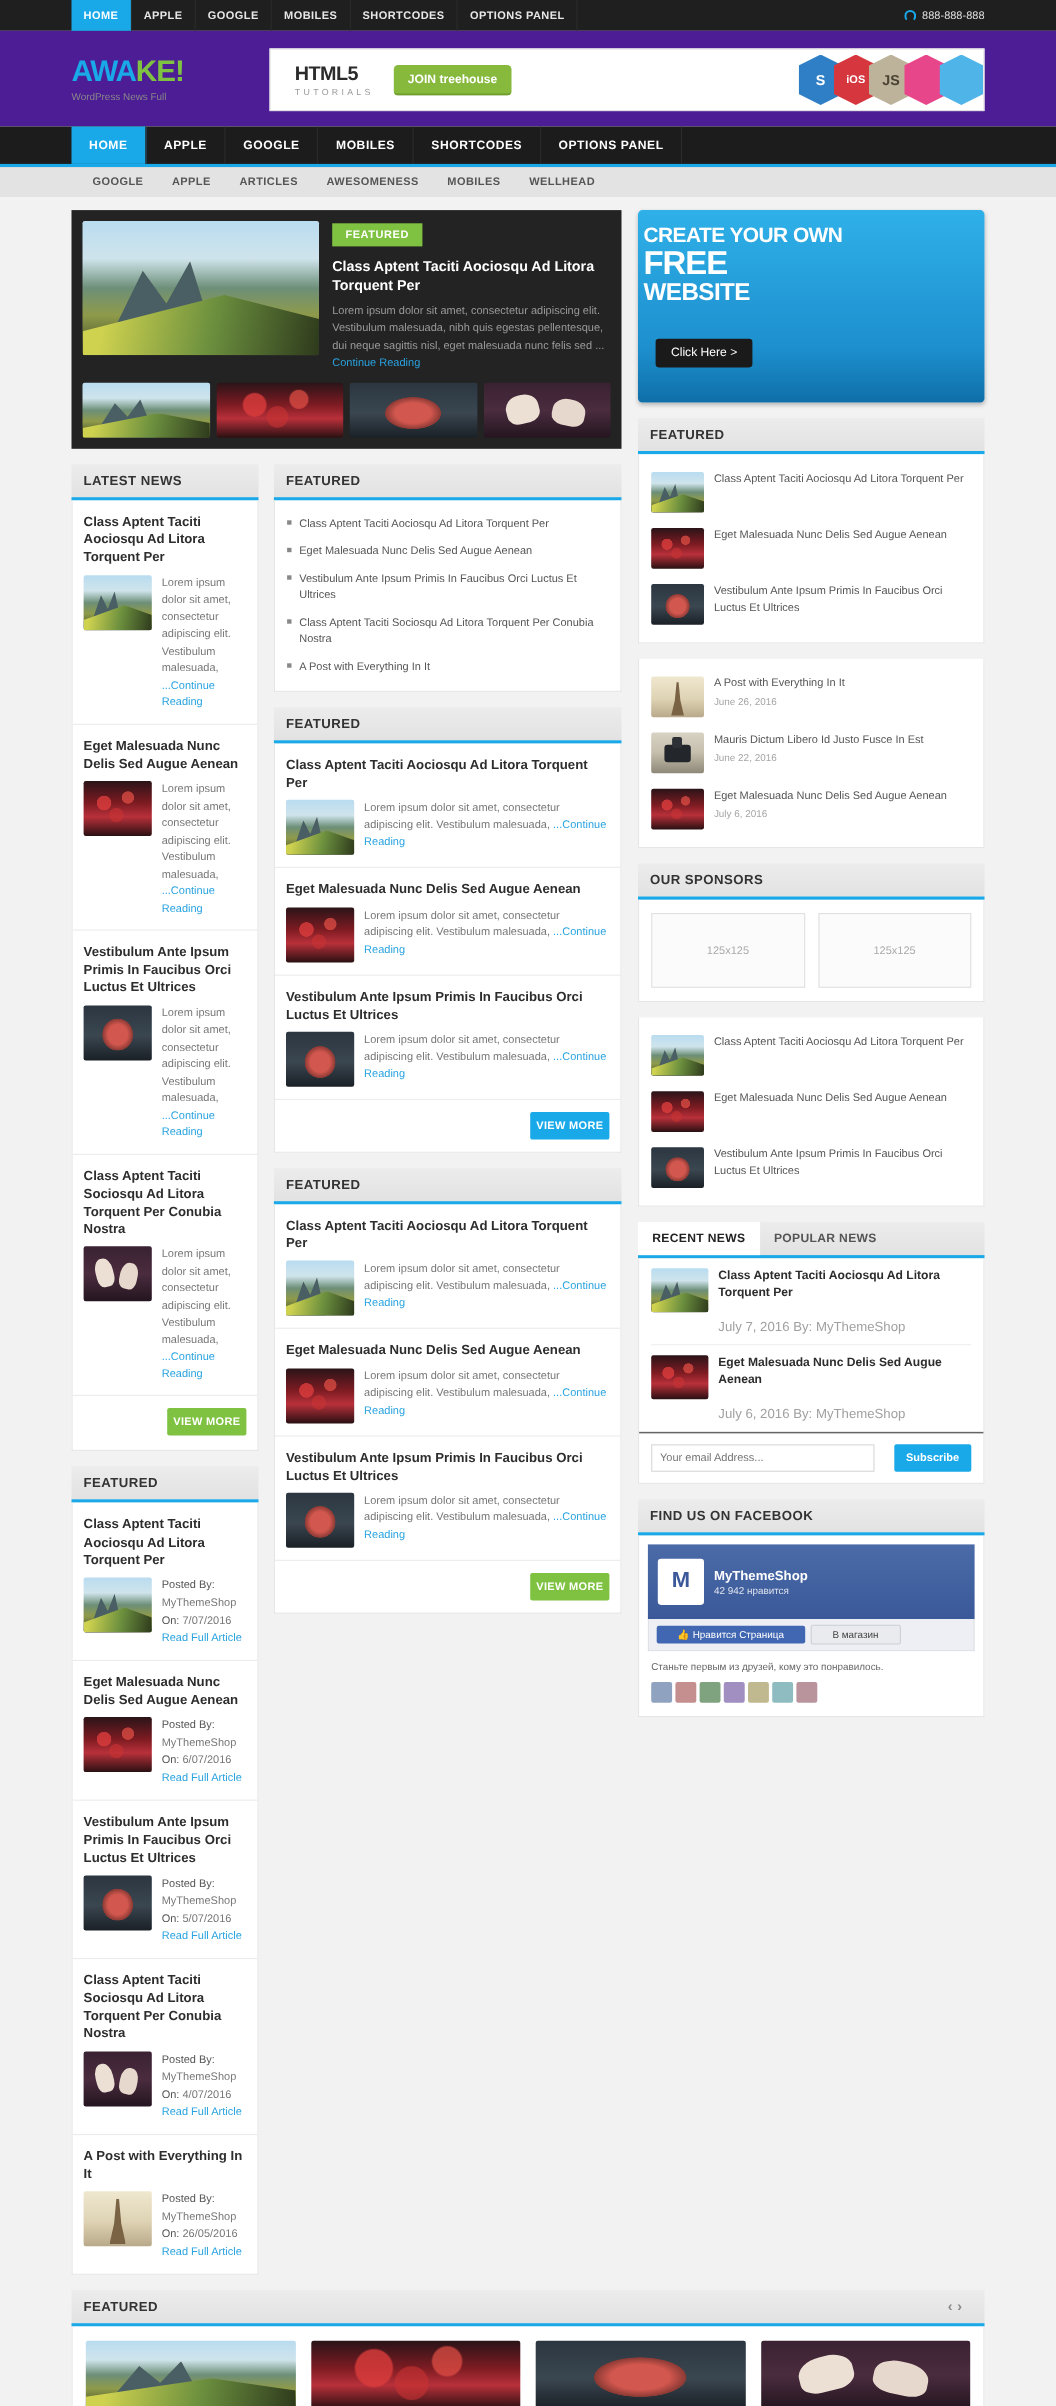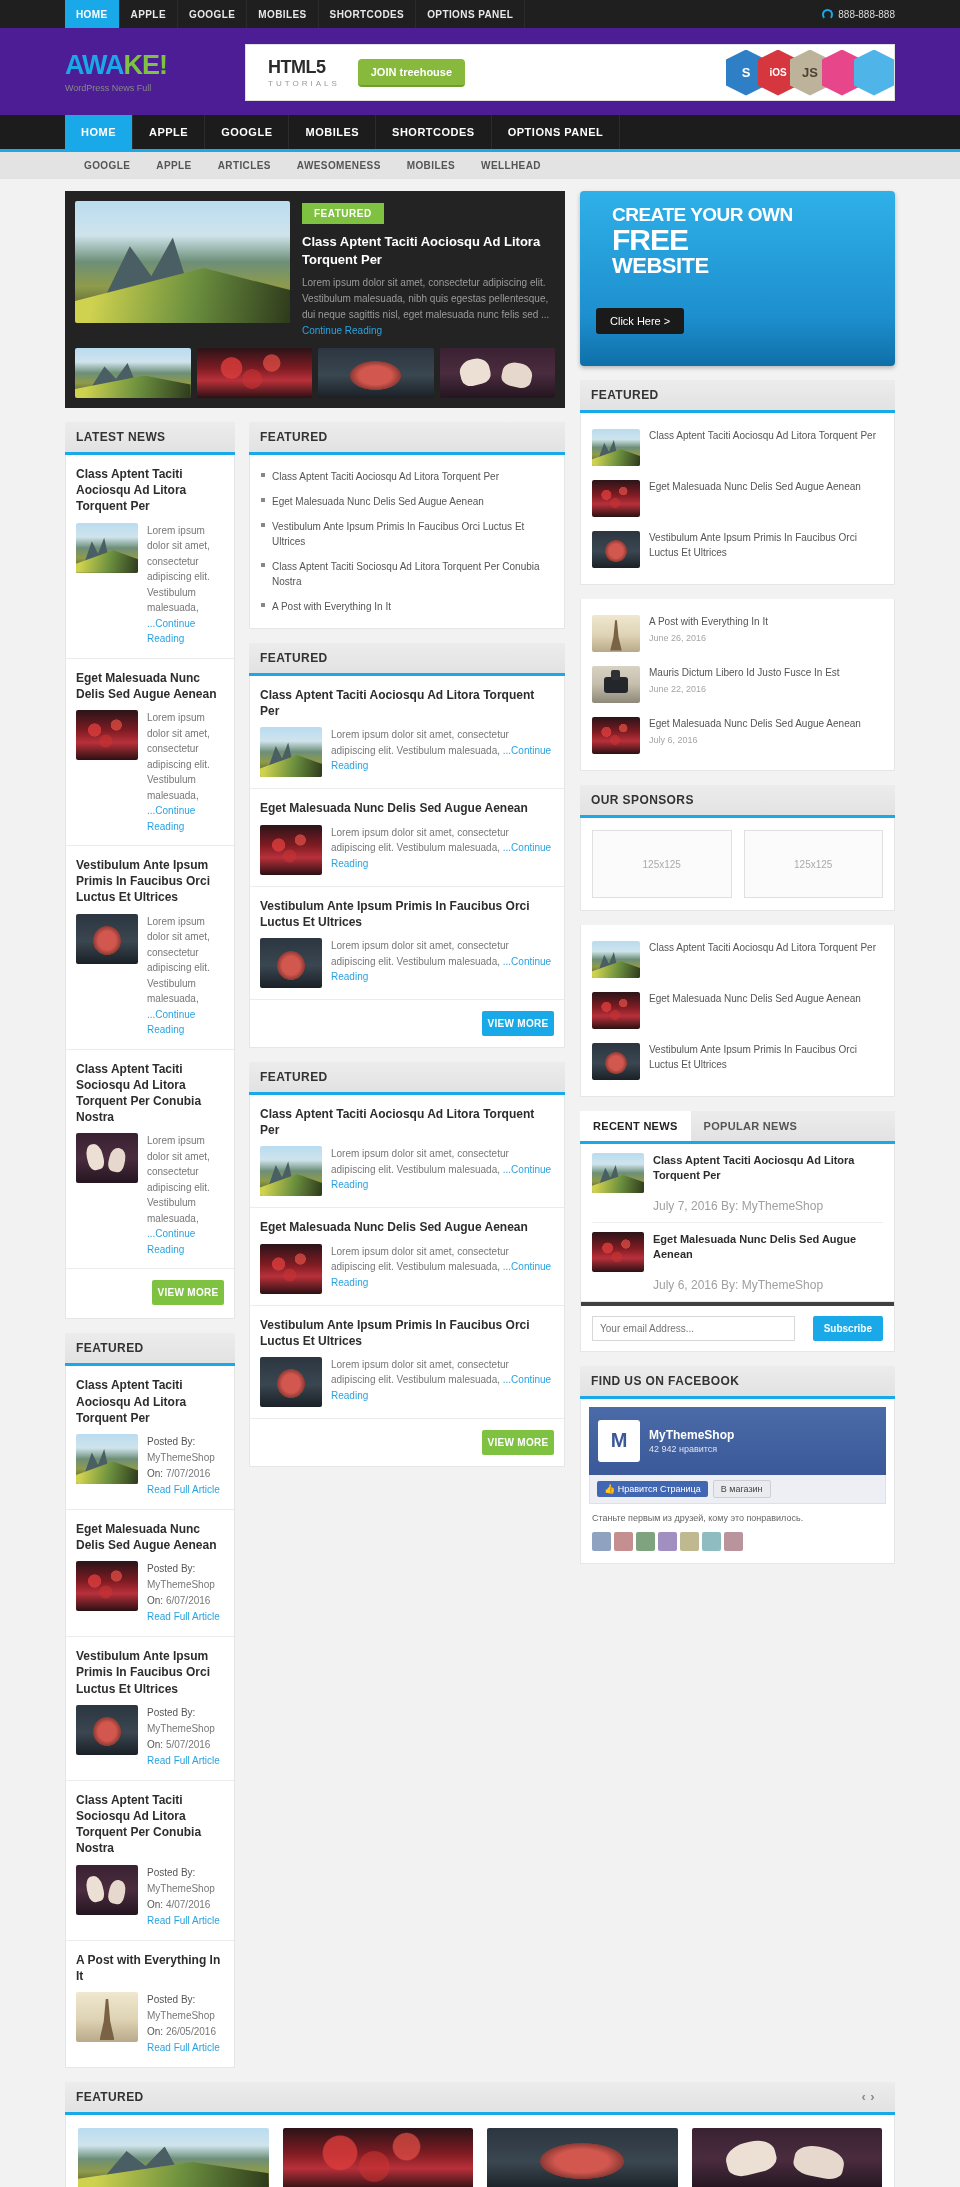--- a/index.html
+++ b/index.html
@@ -158,59 +158,59 @@
   .w { margin-bottom: 14px; }
   .w-body { background: #fff; border: 1px solid #e6e6e6; border-top: none; padding: 9px 11px; }
   .srow { display: flex; gap: 9px; padding: 7px 0; }
   .sthumb { width: 48px; height: 37px; flex: none; border-radius: 2px; }
   .stext { font-size: 10px; color: #555; line-height: 1.45; }
   .sdate { font-size: 9px; color: #a5a5a5; margin-top: 3px; }
 
   .bigad {
     width: 100%; height: 175px; border-radius: 4px;
     background: linear-gradient(180deg,#2fb0e8 0%,#1d8fce 72%,#0f6fa8 100%);
-    padding: 14px 32px; color: #fff; position: relative; overflow: hidden;
+    padding: 14px 5px; color: #fff; position: relative; overflow: hidden;
     box-shadow: 0 2px 4px rgba(0,0,0,.25);
   }
   .bigad .l1 { font-size: 19px; font-weight: bold; line-height: 1.02; letter-spacing: -.5px; }
   .bigad .l2 { font-size: 30px; font-weight: bold; line-height: 1; letter-spacing: -1px; margin-top: 1px; }
   .bigad .l3 { font-size: 22px; font-weight: bold; line-height: 1; letter-spacing: -.5px; }
   .bigad .cta { position: absolute; left: 16px; bottom: 32px; background: #1a1a1a; color: #fff;
     font-size: 11px; font-weight: normal; padding: 7px 14px; border-radius: 3px; }
 
   .sponsors { display: flex; gap: 12px; padding: 12px 11px; text-align: center; }
   .sponsor { flex: 1; height: 68px; border: 1px solid #e0e0e0; background: #fbfbfb;
     display: flex; align-items: center; justify-content: center; font-size: 10px; color: #aaa; }
 
   .tabs { display: flex; background: linear-gradient(180deg,#ececec 0%,#e2e2e2 100%); border-bottom: 3px solid #19a9e8; }
   .tabs .tab { padding: 9px 13px; font-size: 11px; font-weight: bold; color: #555; letter-spacing: .3px; }
   .tabs .tab.active { background: #fff; color: #222; }
   .tabrow { display: flex; gap: 9px; padding: 9px 0; border-bottom: 1px solid #eee; }
   .tabrow:last-child { border-bottom: none; }
   .tabrow .tt { font-size: 11px; font-weight: bold; color: #2d2d2d; line-height: 1.4; }
   .tabrow .tm { font-size: 12px; color: #a0a0a0; margin-top: 15px; }
 
-  .subform { display: flex; gap: 18px; padding: 10px 11px; border-top: 4px solid #404040; }
+  .subform { display: flex; gap: 18px; padding: 10px 11px; border-top: 1px solid #404040; }
   .subform input {
     flex: 1; border: 1px solid #d8d8d8; padding: 6px 7px; font-size: 10px; color: #999;
     font-family: "Liberation Sans", sans-serif; background: #fff;
   }
   .subform button {
     background: #19a9e8; color: #fff; border: none; font-size: 10px; font-weight: bold;
     padding: 6px 11px; border-radius: 2px; cursor: pointer; font-family: "Liberation Sans", sans-serif;
   }
 
   .fbwidget { background: #fff; border: 1px solid #e6e6e6; border-top: none; padding: 8px; }
   .fbhead { background: linear-gradient(180deg,#4a6aa8 0%,#3b5998 100%); height: 68px; display: flex; align-items: center; gap: 9px; padding: 0 9px; }
   .fblogo { width: 42px; height: 42px; background: #fff; border-radius: 3px; display:flex; align-items:center; justify-content:center;
     font-size: 20px; font-weight: bold; color: #3b5998; }
   .fbname { color: #fff; font-size: 12px; font-weight: bold; }
   .fblikes { color: #dfe3ee; font-size: 9px; margin-top: 2px; }
   .fbbar { display: flex; gap: 5px; align-items: center; background: #edeff4; padding: 5px 7px; border: 1px solid #dfe1e6; border-top: none; }
-  .fbbtn { background: #4267b2; color: #fff; font-size: 9px; padding: 3px 7px; border-radius: 2px; }
+  .fbbtn { background: #4267b2; color: #fff; font-size: 9px; padding: 3px 19px; border-radius: 2px; }
   .fbbtn.grey { background: #e9ebee; color: #444; border: 1px solid #ccd0d5; }
   .fbtext { font-size: 9px; color: #666; padding: 8px 3px 5px; line-height: 1.5; }
   .fbfaces { display: flex; gap: 3px; padding: 2px 3px 4px; }
   .fbfaces i { width: 19px; height: 19px; display: block; border-radius: 2px; }
 
   
   .carousel { margin-top: 14px; }
   .car-head { display: flex; justify-content: space-between; align-items: center; }
   .car-arrows { display: flex; gap: 4px; padding-right: 9px; }
   .car-arrows span { font-size: 13px; color: #888; line-height: 1; cursor: pointer; }

